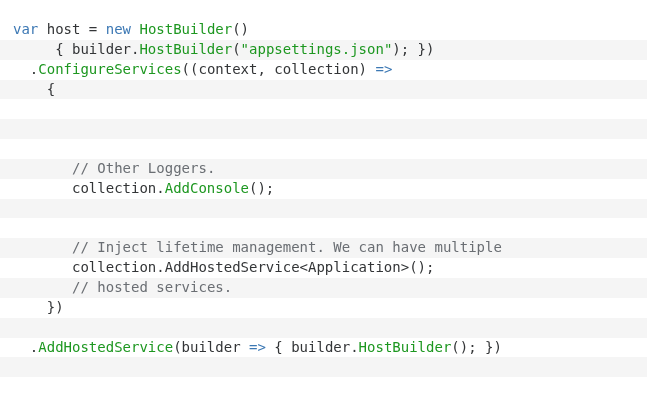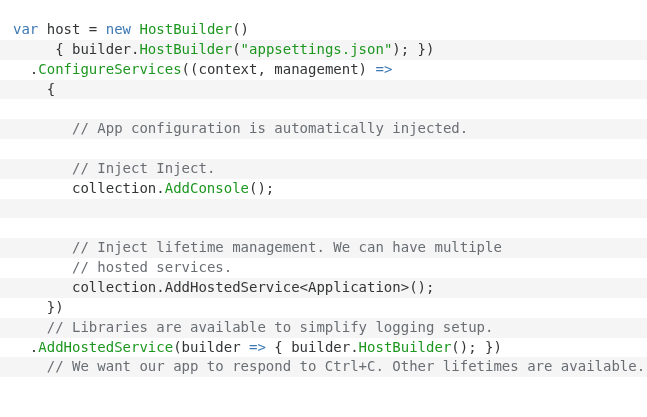--- a/index.html
+++ b/index.html
@@ -40,30 +40,30 @@
   .tok-op  { color: #3c78b4; }
   .tok-cm  { color: #6a6e73; }
 </style>
 </head>
 <body>
 
 <div id="screen">
   <div id="code-block">
       <div class="code-line"><span class="tok-kw">var</span><span class="tok-pl"> host = </span><span class="tok-kw">new</span><span class="tok-pl"> </span><span class="tok-fn">HostBuilder</span><span class="tok-pl">()</span></div>
       <div class="code-line"><span class="tok-pl">     { builder.</span><span class="tok-fn">HostBuilder</span><span class="tok-pl">(</span><span class="tok-str">"appsettings.json"</span><span class="tok-pl">); })</span></div>
-      <div class="code-line"><span class="tok-pl">  .</span><span class="tok-fn">ConfigureServices</span><span class="tok-pl">((context, management) </span><span class="tok-op">=&gt;</span></div>
+      <div class="code-line"><span class="tok-pl">  .</span><span class="tok-fn">ConfigureServices</span><span class="tok-pl">((context, collection) </span><span class="tok-op">=&gt;</span></div>
       <div class="code-line"><span class="tok-pl">    {</span></div>
       <div class="code-line"></div>
-      <div class="code-line"><span class="tok-pl">       </span><span class="tok-cm">// App configuration is automatically injected.</span></div>
+      <div class="code-line"><span class="tok-pl">       </span></div>
       <div class="code-line"></div>
-      <div class="code-line"><span class="tok-pl">       </span><span class="tok-cm">// Inject Inject.</span></div>
+      <div class="code-line"><span class="tok-pl">       </span><span class="tok-cm">// Other Loggers.</span></div>
       <div class="code-line"><span class="tok-pl">       collection.</span><span class="tok-fn">AddConsole</span><span class="tok-pl">();</span></div>
       <div class="code-line"></div>
       <div class="code-line"></div>
       <div class="code-line"><span class="tok-pl">       </span><span class="tok-cm">// Inject lifetime management. We can have multiple</span></div>
+      <div class="code-line"><span class="tok-pl">       collection.AddHostedService&lt;Application&gt;();</span></div>
       <div class="code-line"><span class="tok-pl">       </span><span class="tok-cm">// hosted services.</span></div>
-      <div class="code-line"><span class="tok-pl">       collection.AddHostedService&lt;Application&gt;();</span></div>
       <div class="code-line"><span class="tok-pl">    })</span></div>
-      <div class="code-line"><span class="tok-pl">    </span><span class="tok-cm">// Libraries are available to simplify logging setup.</span></div>
+      <div class="code-line"><span class="tok-pl">    </span></div>
       <div class="code-line"><span class="tok-pl">  .</span><span class="tok-fn">AddHostedService</span><span class="tok-pl">(builder </span><span class="tok-op">=&gt;</span><span class="tok-pl"> { builder.</span><span class="tok-fn">HostBuilder</span><span class="tok-pl">(); })</span></div>
-      <div class="code-line"><span class="tok-pl">    </span><span class="tok-cm">// We want our app to respond to Ctrl+C. Other lifetimes are available.</span></div>
+      <div class="code-line"><span class="tok-pl">    </span></div>
     </div>
 </div>
 
 </body></html>

